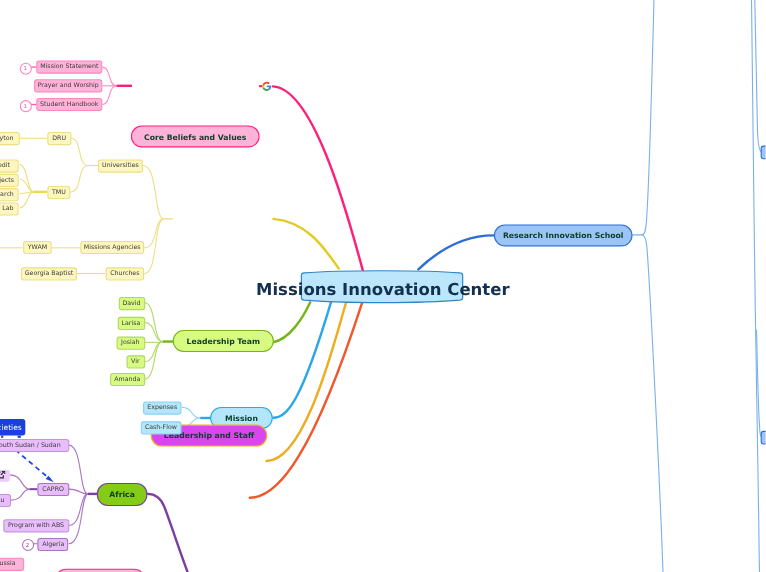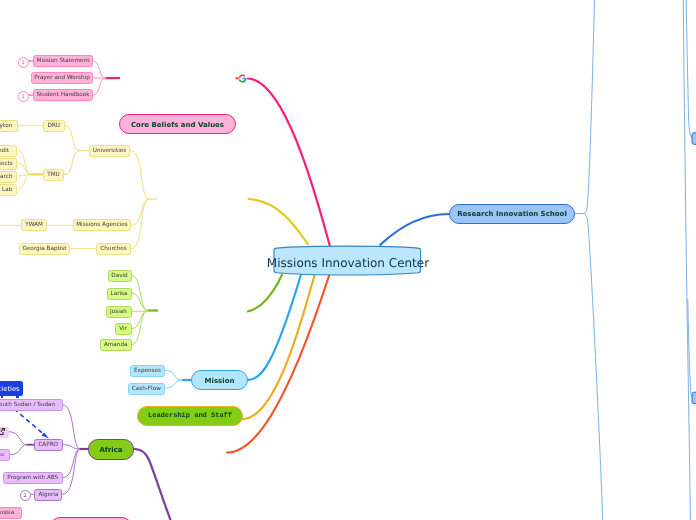--- a/index.html
+++ b/index.html
@@ -9,21 +9,21 @@
   svg.edges{position:absolute;left:0;top:0;width:696px;height:520px;}
   .node{position:absolute;box-sizing:border-box;display:flex;align-items:center;
         justify-content:center;white-space:nowrap;line-height:1;}
   .leaf{font-size:5.7px;color:#3a3a3a;border:1px solid;border-radius:2.5px;}
   .leaf>span{position:relative;top:1px;}
   .branch{font-weight:bold;font-size:7px;color:#0b4029;border:1.5px solid;border-radius:10px;}
   .branch>span{position:relative;top:1px;}
   .badge{position:absolute;border-radius:50%;border:1px solid;background:#fff;
          display:flex;align-items:center;justify-content:center;font-size:5px;}
   .badge>span{position:relative;top:1px;}
-  .center-node{font-weight:normal;font-size:12px;color:#14304f;background:transparent;border:0;}
+  .center-node{font-weight:bold;font-size:15px;color:#14304f;background:transparent;border:0;}
   .center-node>span{position:relative;top:3px;}
   .sel-label{background:#1a3fe0;color:#fff;font-size:6.8px;border-radius:2.5px;
              display:flex;align-items:center;justify-content:center;}
   .sel-label>span{position:relative;top:1px;}
 </style>
 </head>
 <body>
 
 <div id="stage">
   <svg class="edges" viewBox="0 0 696 520">
@@ -117,24 +117,27 @@
              L152.6,30.6 C152.6,32.0 151.7,32.6 150,32.8 C118,35.8 41,35.8 8.6,32.8
              C6.9,32.6 6,32.0 6,30.6 Z" fill="#bbe6fb" stroke="#2e86c8" stroke-width="1.1"></path>
   </svg>
   <div class="node center-node" style="left:273.5px;top:246.5px;width:149px;height:27px;">
     <span>Missions Innovation Center</span>
   </div>
 
   <div class="node branch" style="left:119px;top:68px;width:117px;height:20px;background:#ffb3d9;border-color:#ff1f7a;margin-top:46px;">
     <span>Core Beliefs and Values</span>
   </div>
+  <div class="node branch" style="left:157px;top:300px;width:92px;height:20px;background:#d7fa82;border-color:#76b51a;">
+    <span>Leadership Team</span>
+  </div>
   <div class="node branch" style="left:191px;top:370px;width:57px;height:20px;background:#b3e5fb;border-color:#29a7e8;">
     <span>Mission</span>
   </div>
-  <div class="node branch" style="left:137px;top:406px;width:106px;height:19.5px;background:#84cc16;border-color:#eead20;font-family:Liberation Mono, monospace;">
+  <div class="node branch" style="left:137px;top:386px;width:106px;height:19.5px;background:#d946ef;border-color:#eead20;">
     <span>Leadership and Staff</span>
   </div>
   <div class="node branch" style="left:88px;top:438.5px;width:46px;height:21px;background:#84cc16;border-color:#7b3f9e;">
     <span>Africa</span>
   </div>
   <div class="node branch" style="left:449px;top:203.5px;width:126px;height:20px;background:#9cc4f7;border-color:#2e6fd4;">
     <span>Research Innovation School</span>
   </div>
 
   <svg class="gicon" viewBox="0 0 48 48" style="position:absolute;left:238.3px;top:73.6px;width:9px;height:9px;">

